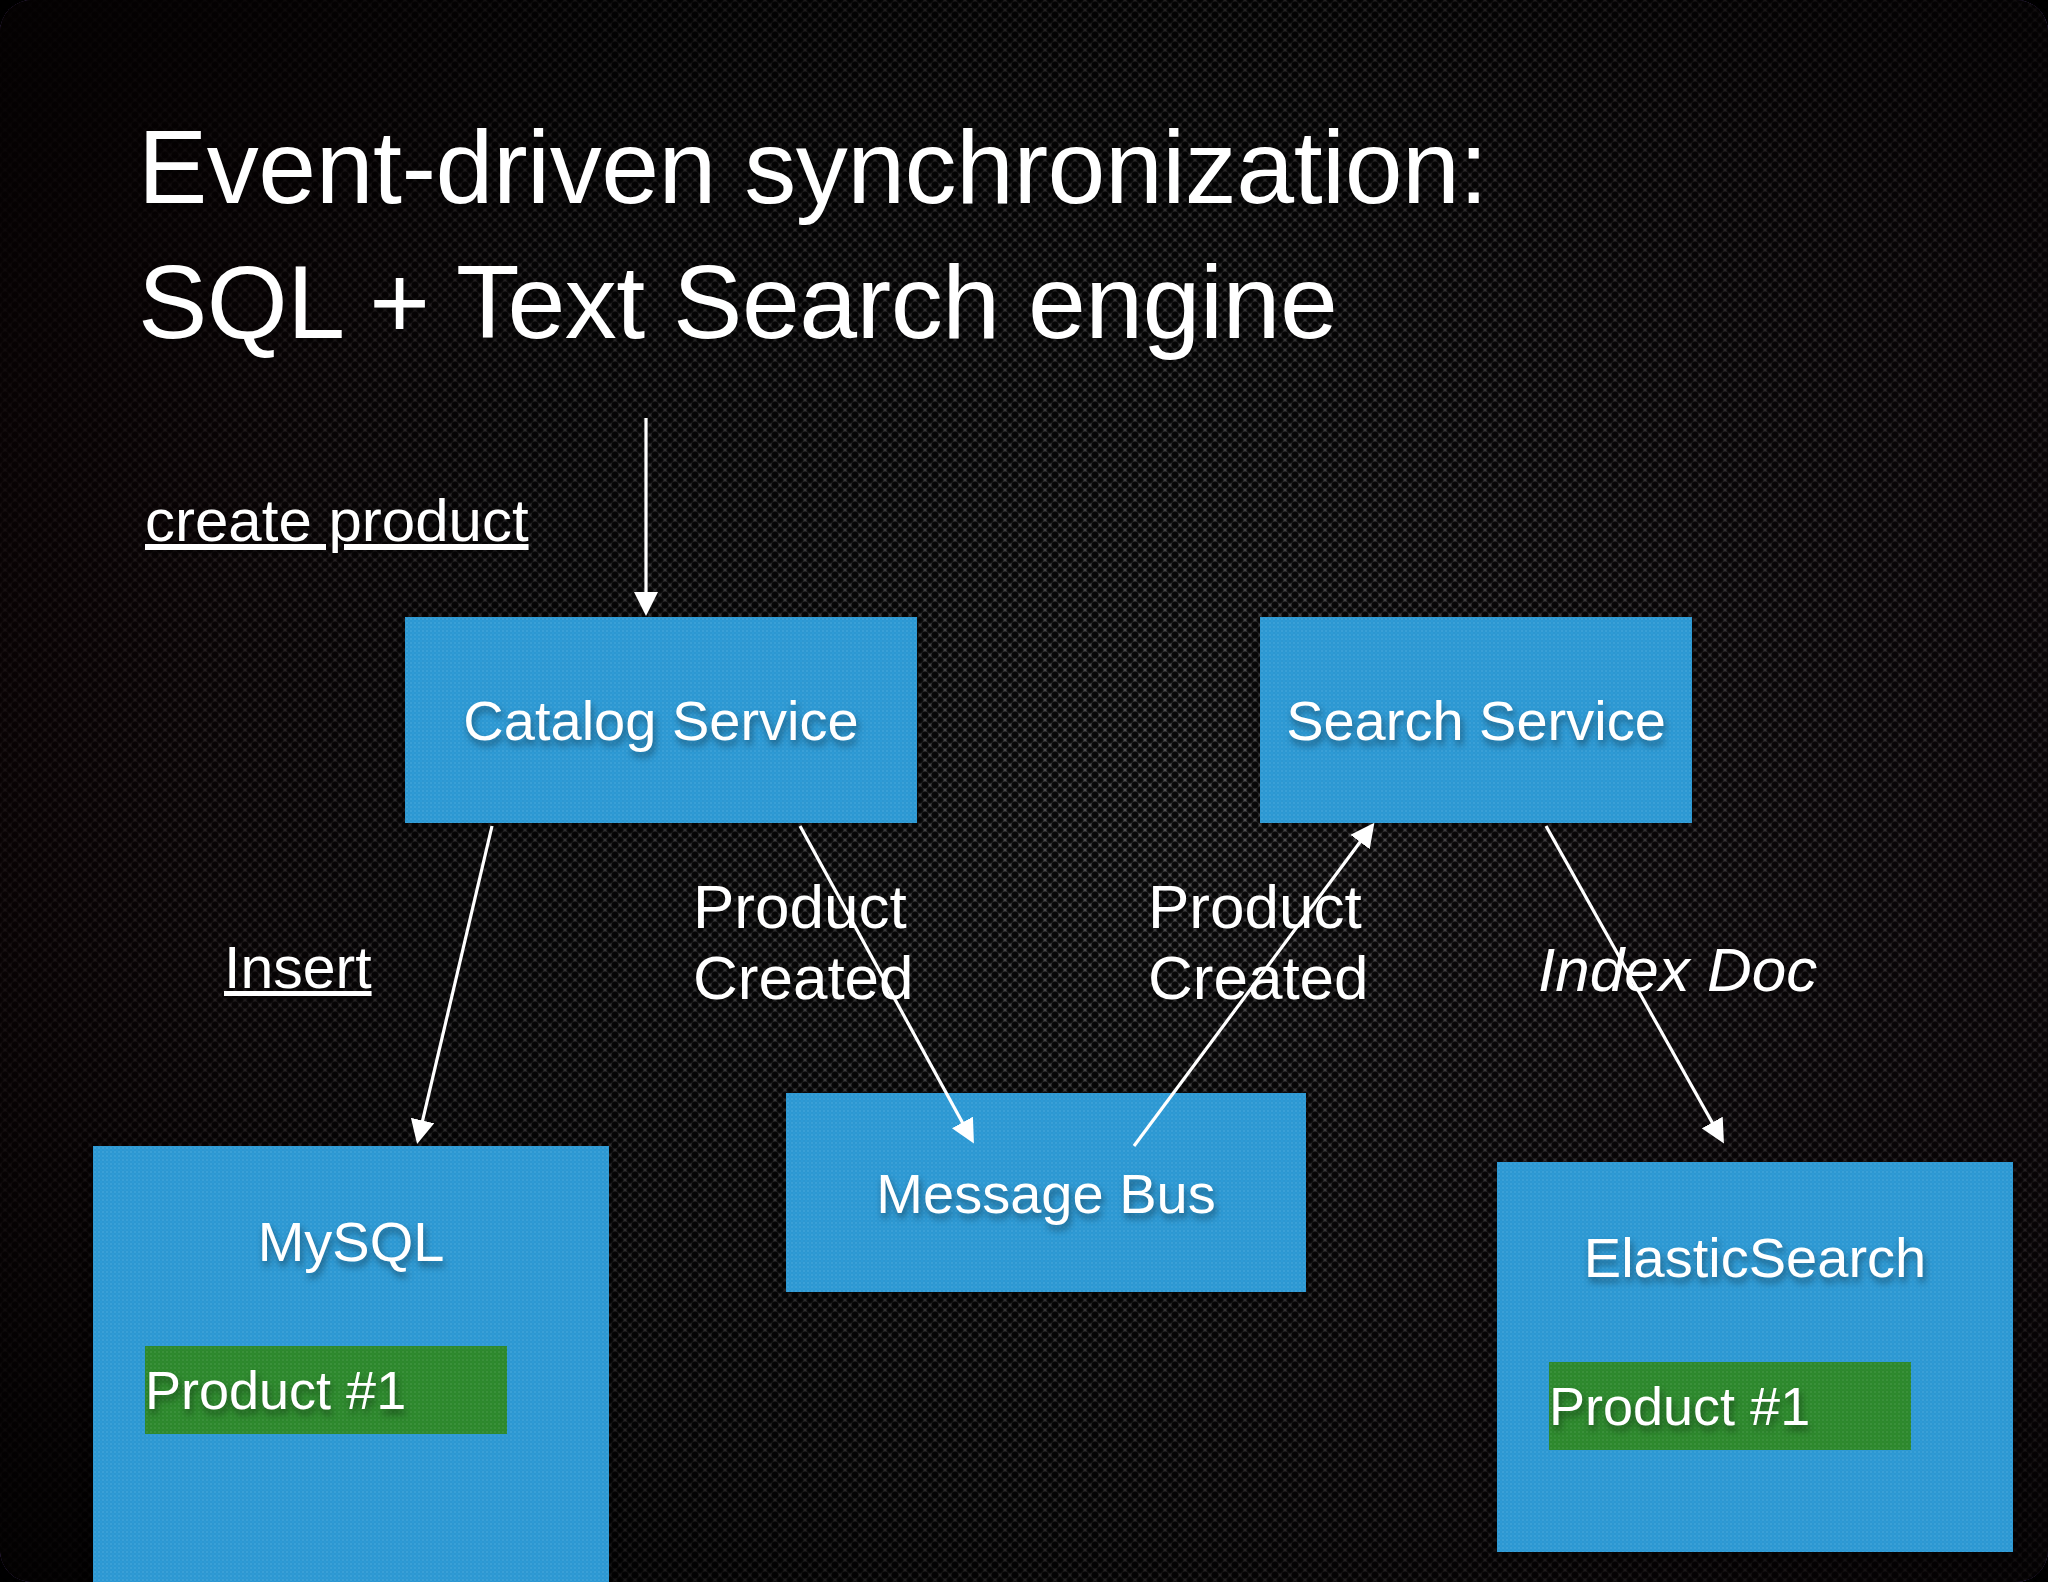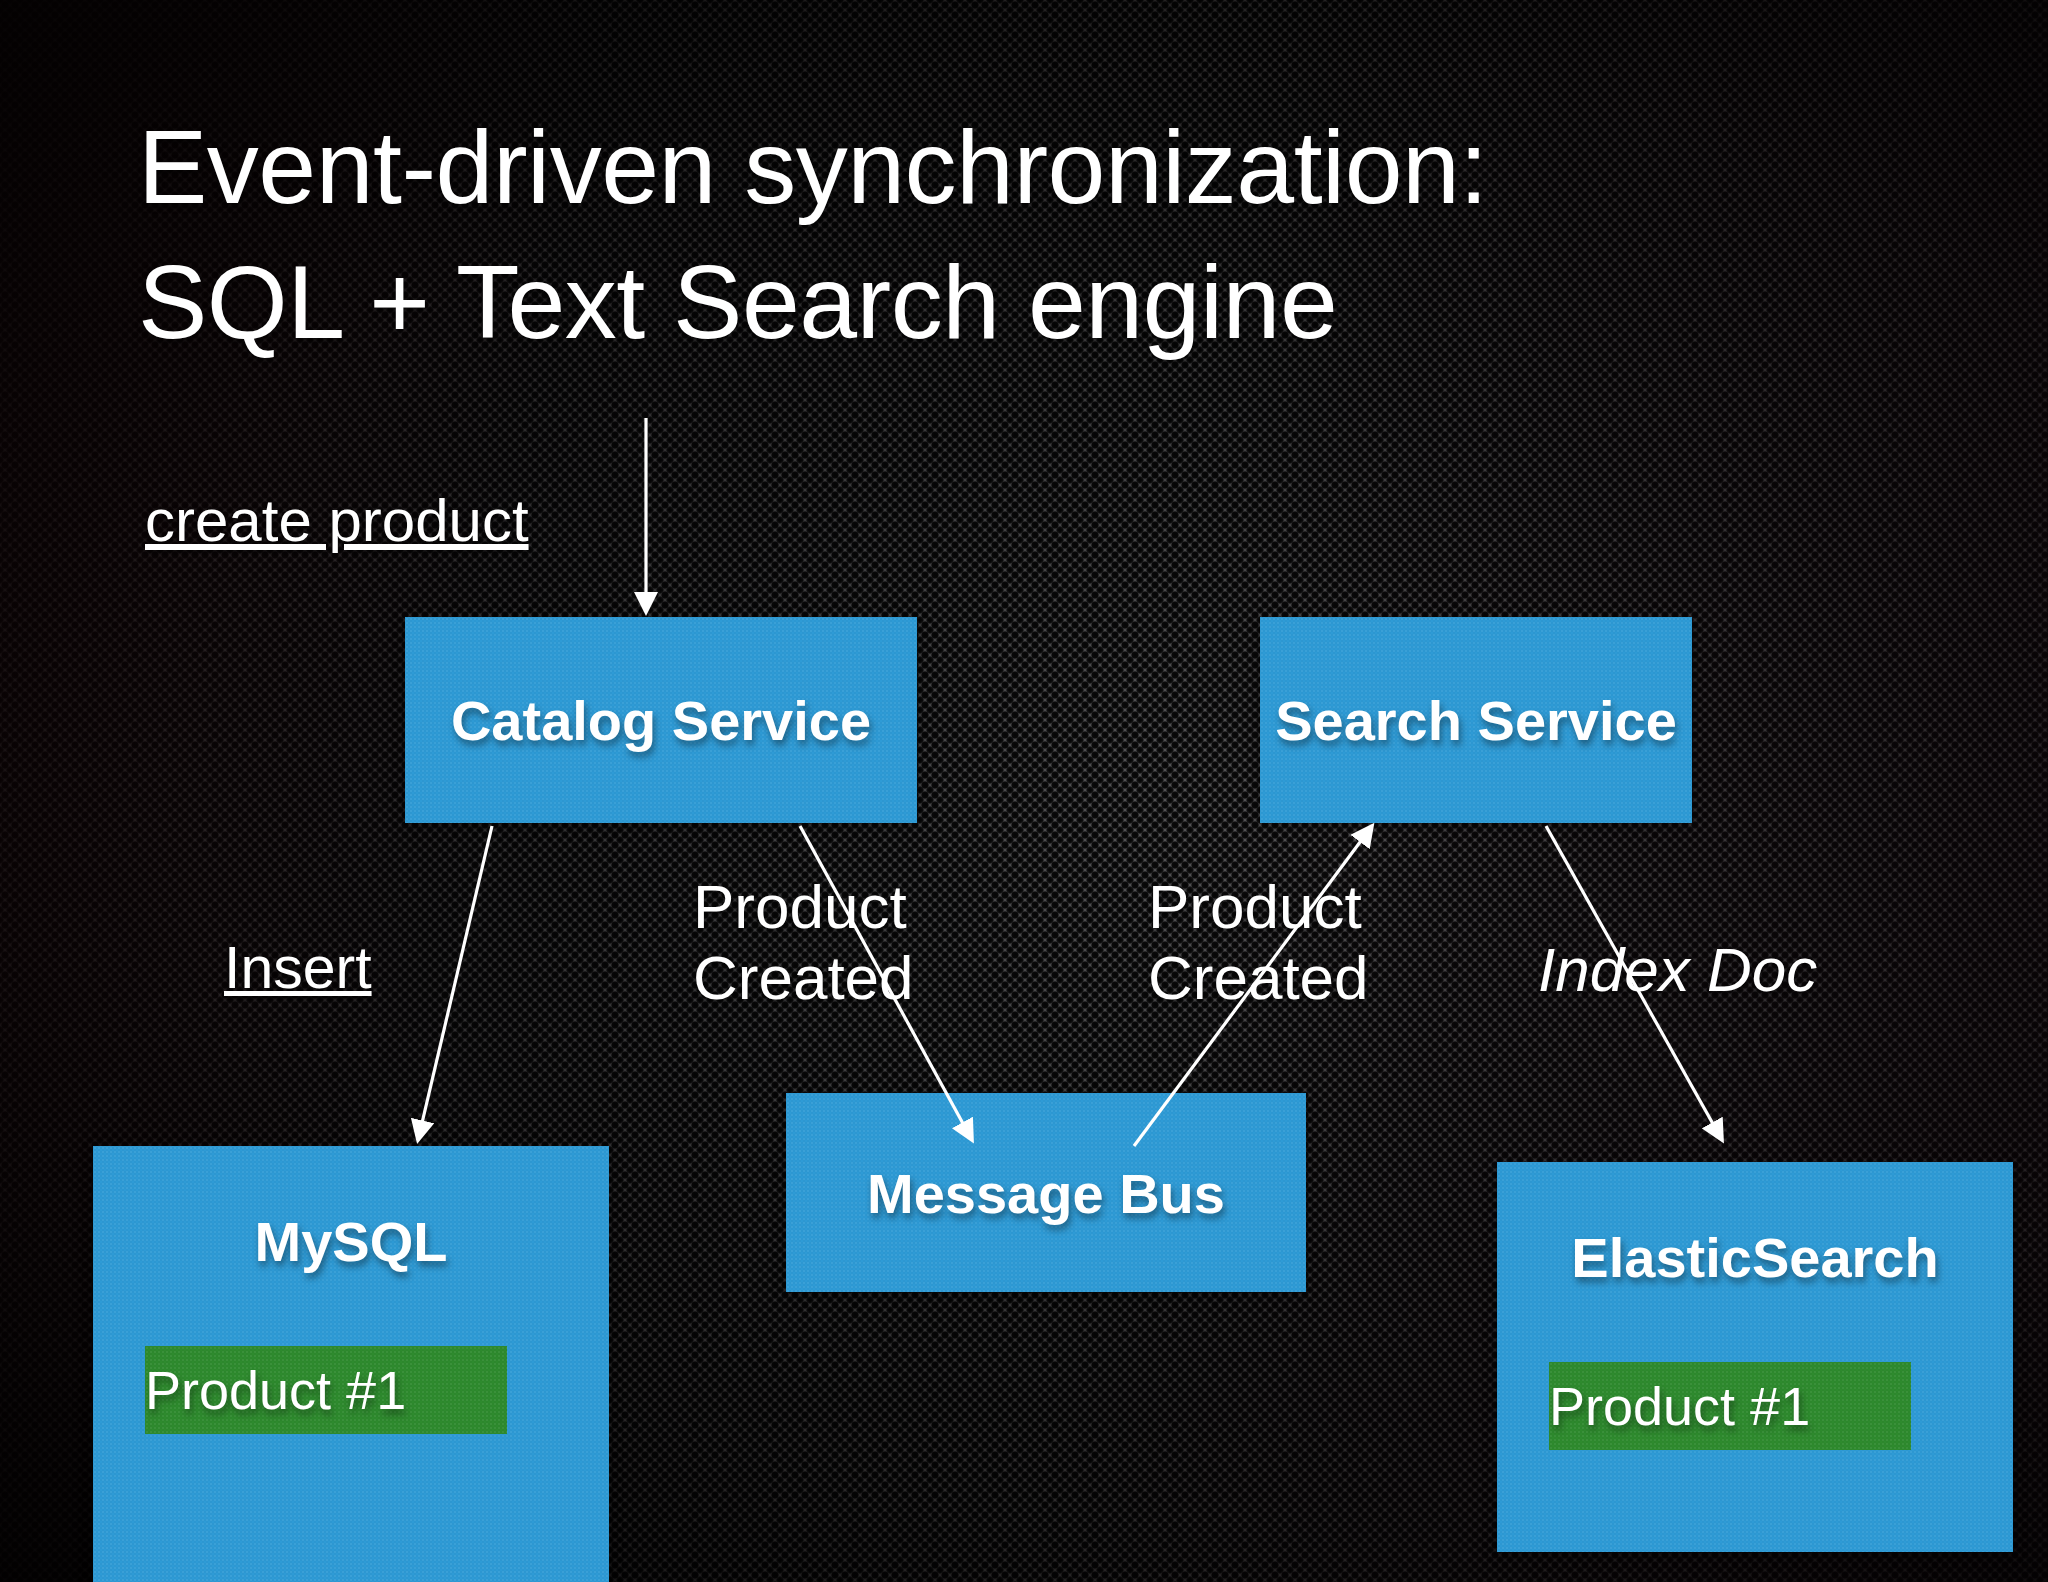--- a/index.html
+++ b/index.html
@@ -8,20 +8,21 @@
     padding: 0;
     background: #000;
   }
   #slide {
     position: relative;
     width: 2048px;
     height: 1582px;
     overflow: hidden;
     font-family: "Liberation Sans", sans-serif;
     background-color: #8b5cf6;
+    border-radius: 32px;
   }
 
   
   .bg-base {
     position: absolute;
     inset: 0;
     background:
       radial-gradient(ellipse 115% 95% at 62% 52%, #4a4a4c 0%, #3a3a3c 26%, #2a2728 50%, #171314 74%, #0d0909 100%);
   }
   .bg-holes {
@@ -85,21 +86,21 @@
       radial-gradient(circle at 2px 2px, rgba(255,255,255,0.30) 0.6px, rgba(0,0,0,0.16) 1.4px, rgba(0,0,0,0) 2px);
     background-size: 4px 4px;
   }
   .node-label {
     position: absolute;
     left: 0;
     right: 0;
     text-align: center;
     color: #ffffff;
     font-size: 56px;
-    font-weight: 700;
+    font-weight: 400;
     text-shadow: 2px 5px 7px rgba(0,0,0,0.40);
     z-index: 2;
   }
   .node-label.centered {
     top: 50%;
     transform: translateY(-50%);
   }
 
   .badge {
     position: absolute;

